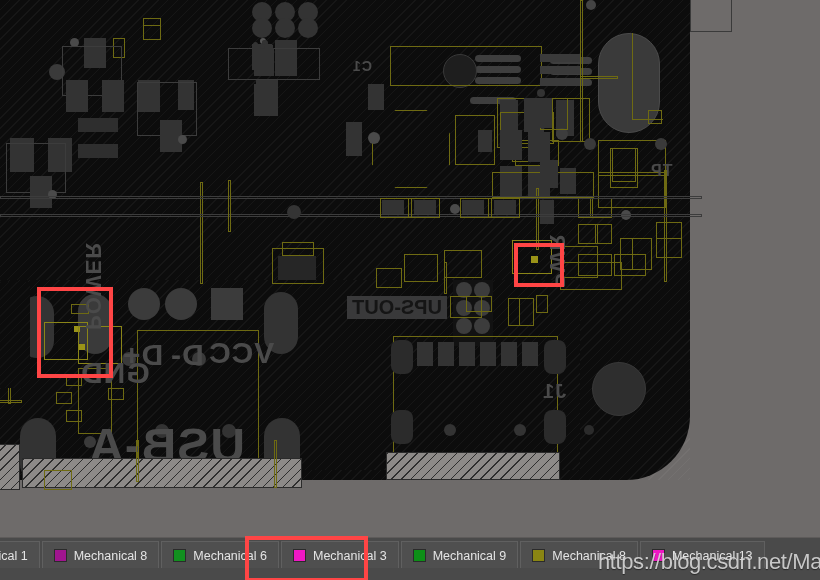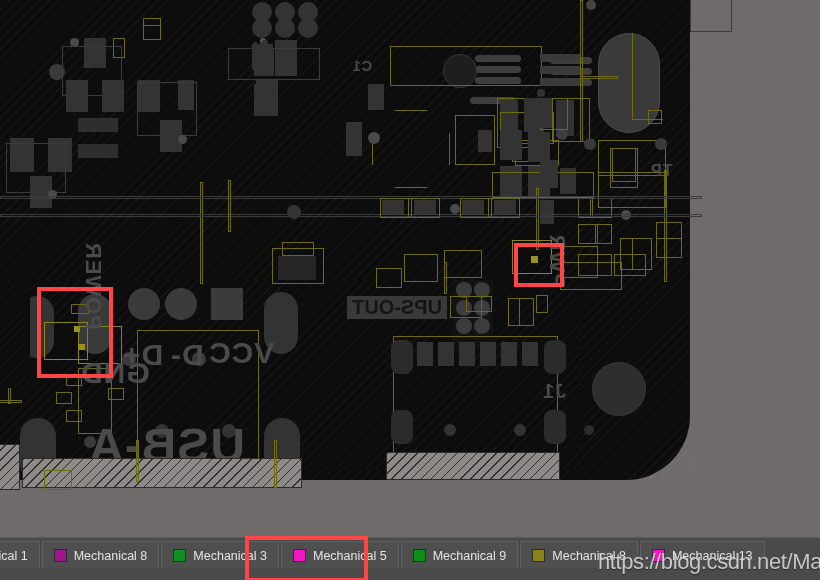--- a/index.html
+++ b/index.html
@@ -380,25 +380,25 @@
     <div id="tabs" style="margin-left: -58px;">
         <div class="tab">
           <span>Mechanical 1</span>
         </div>
         <div class="tab">
           <span class="swatch" style="background: rgb(160, 21, 143);"></span>
           <span>Mechanical 8</span>
         </div>
         <div class="tab">
           <span class="swatch" style="background: rgb(18, 144, 31);"></span>
+          <span>Mechanical 6</span>
+        </div>
+        <div class="tab">
+          <span class="swatch" style="background: rgb(239, 24, 196);"></span>
           <span>Mechanical 3</span>
-        </div>
-        <div class="tab">
-          <span class="swatch" style="background: rgb(239, 24, 196);"></span>
-          <span>Mechanical 5</span>
         </div>
         <div class="tab">
           <span class="swatch" style="background: rgb(13, 143, 23);"></span>
           <span>Mechanical 9</span>
         </div>
         <div class="tab">
           <span class="swatch" style="background: rgb(138, 133, 18);"></span>
           <span>Mechanical 8</span>
         </div>
         <div class="tab">

